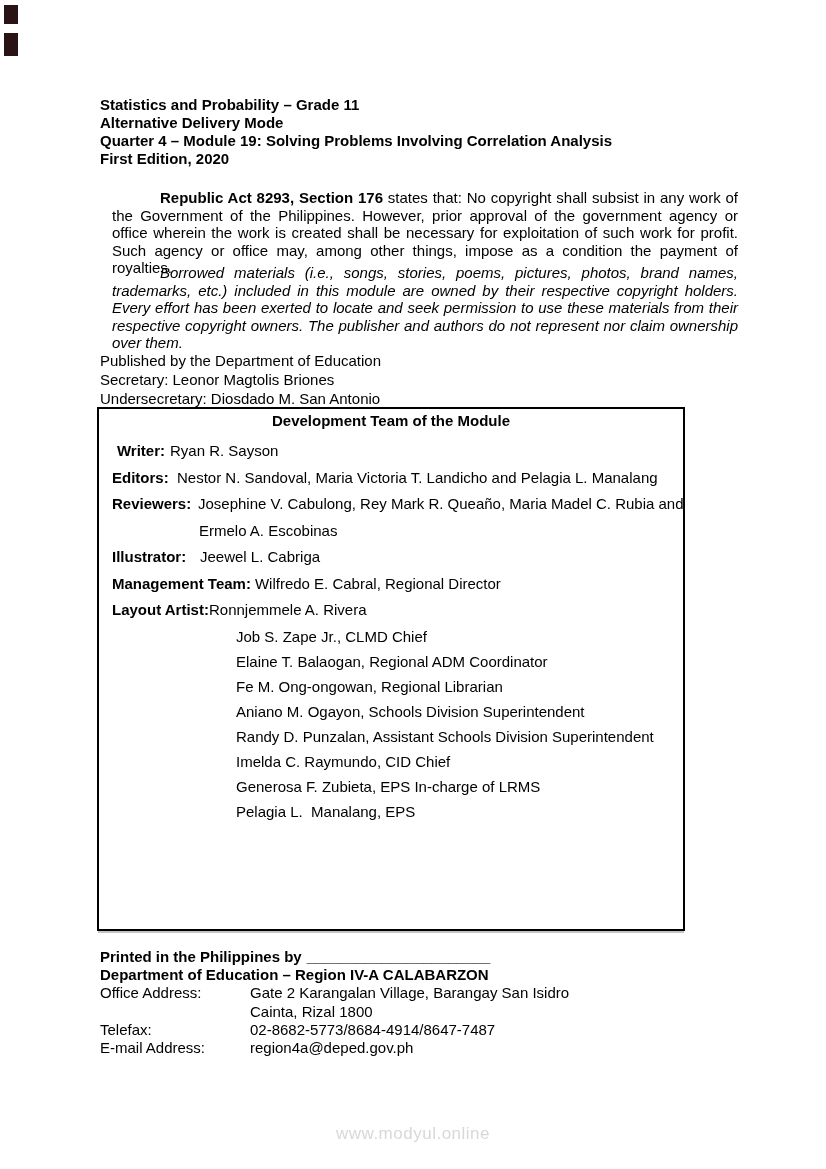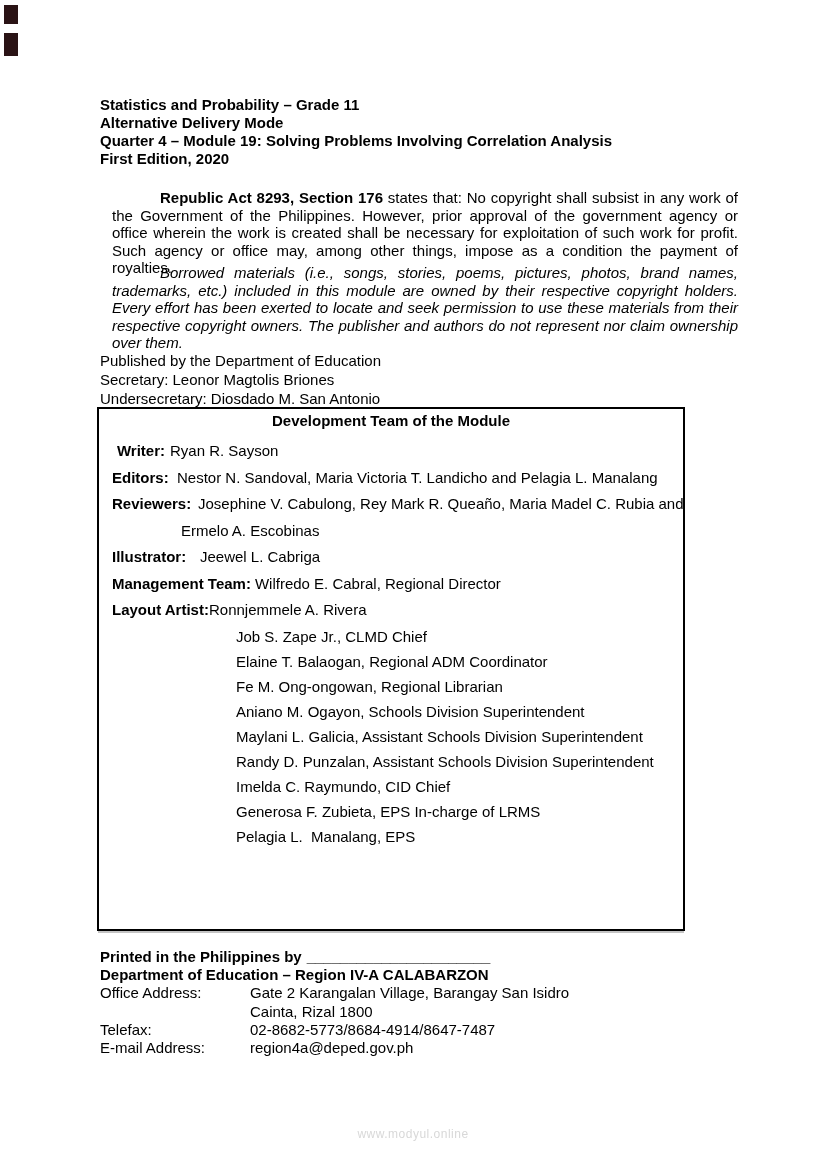--- a/index.html
+++ b/index.html
@@ -28,33 +28,33 @@
     box-shadow:0 3px 0 -1px #c4c4c4;}
   .box-title{margin-top:3px;text-align:center;font-weight:bold;line-height:18px;}
   .rows{margin-top:8px;padding-left:13px;}
   .row{line-height:26.5px;white-space:nowrap;}
   .lbl{font-weight:bold;display:inline-block;}
   .w-writer{min-width:58px;text-align:center;}
   .w-editors{min-width:65px;}
   .w-reviewers{min-width:86px;}
   .w-illustrator{min-width:88px;}
   .w-layout{min-width:93px;}
-  .ermelo{margin-left:69px;}
+  .ermelo{margin-left:87px;}
   .mgmt-val{margin-left:4px;}
   .members{padding-left:137px;}
   .member{line-height:25px;white-space:pre;}
 
   .footer{position:absolute;left:100px;top:948px;width:626px;line-height:18.2px;}
   .bold{font-weight:bold;}
   .uline{margin-left:5px;font-weight:bold;letter-spacing:0;}
   .c-lbl{display:inline-block;width:150px;}
   .f-row{white-space:nowrap;}
 
   .watermark{position:absolute;left:0;top:1124px;width:826px;text-align:center;
-    color:#d8d8d8;font-size:12px;line-height:20px;letter-spacing:0.5px;}
+    color:#d8d8d8;font-size:17px;line-height:20px;letter-spacing:0.5px;}
 </style>
 </head>
 <body>
 
 <div>
 
   <div class="corner-mark mark1"></div>
   <div class="corner-mark mark2"></div>
 
   <div class="header">
@@ -97,21 +97,20 @@
       </div>
       <div class="row">
         <span class="lbl w-layout">Layout Artist:</span><span>Ronnjemmele A. Rivera</span>
       </div>
     </div>
     <div class="members">
       <div class="member">Job S. Zape Jr., CLMD Chief</div>
       <div class="member">Elaine T. Balaogan, Regional ADM Coordinator</div>
       <div class="member">Fe M. Ong-ongowan, Regional Librarian</div>
       <div class="member">Aniano M. Ogayon, Schools Division Superintendent</div>
-      <div class="member">Maylani L. Galicia, Assistant Schools Division Superintendent</div>
       <div class="member">Randy D. Punzalan, Assistant Schools Division Superintendent</div>
       <div class="member">Imelda C. Raymundo, CID Chief</div>
       <div class="member">Generosa F. Zubieta, EPS In-charge of LRMS</div>
       <div class="member">Pelagia L.  Manalang, EPS</div>
     </div>
   </div>
 
   <div class="footer">
     <div class="f-row">
       <span class="bold">Printed in the Philippines by</span><span class="uline">______________________</span>

